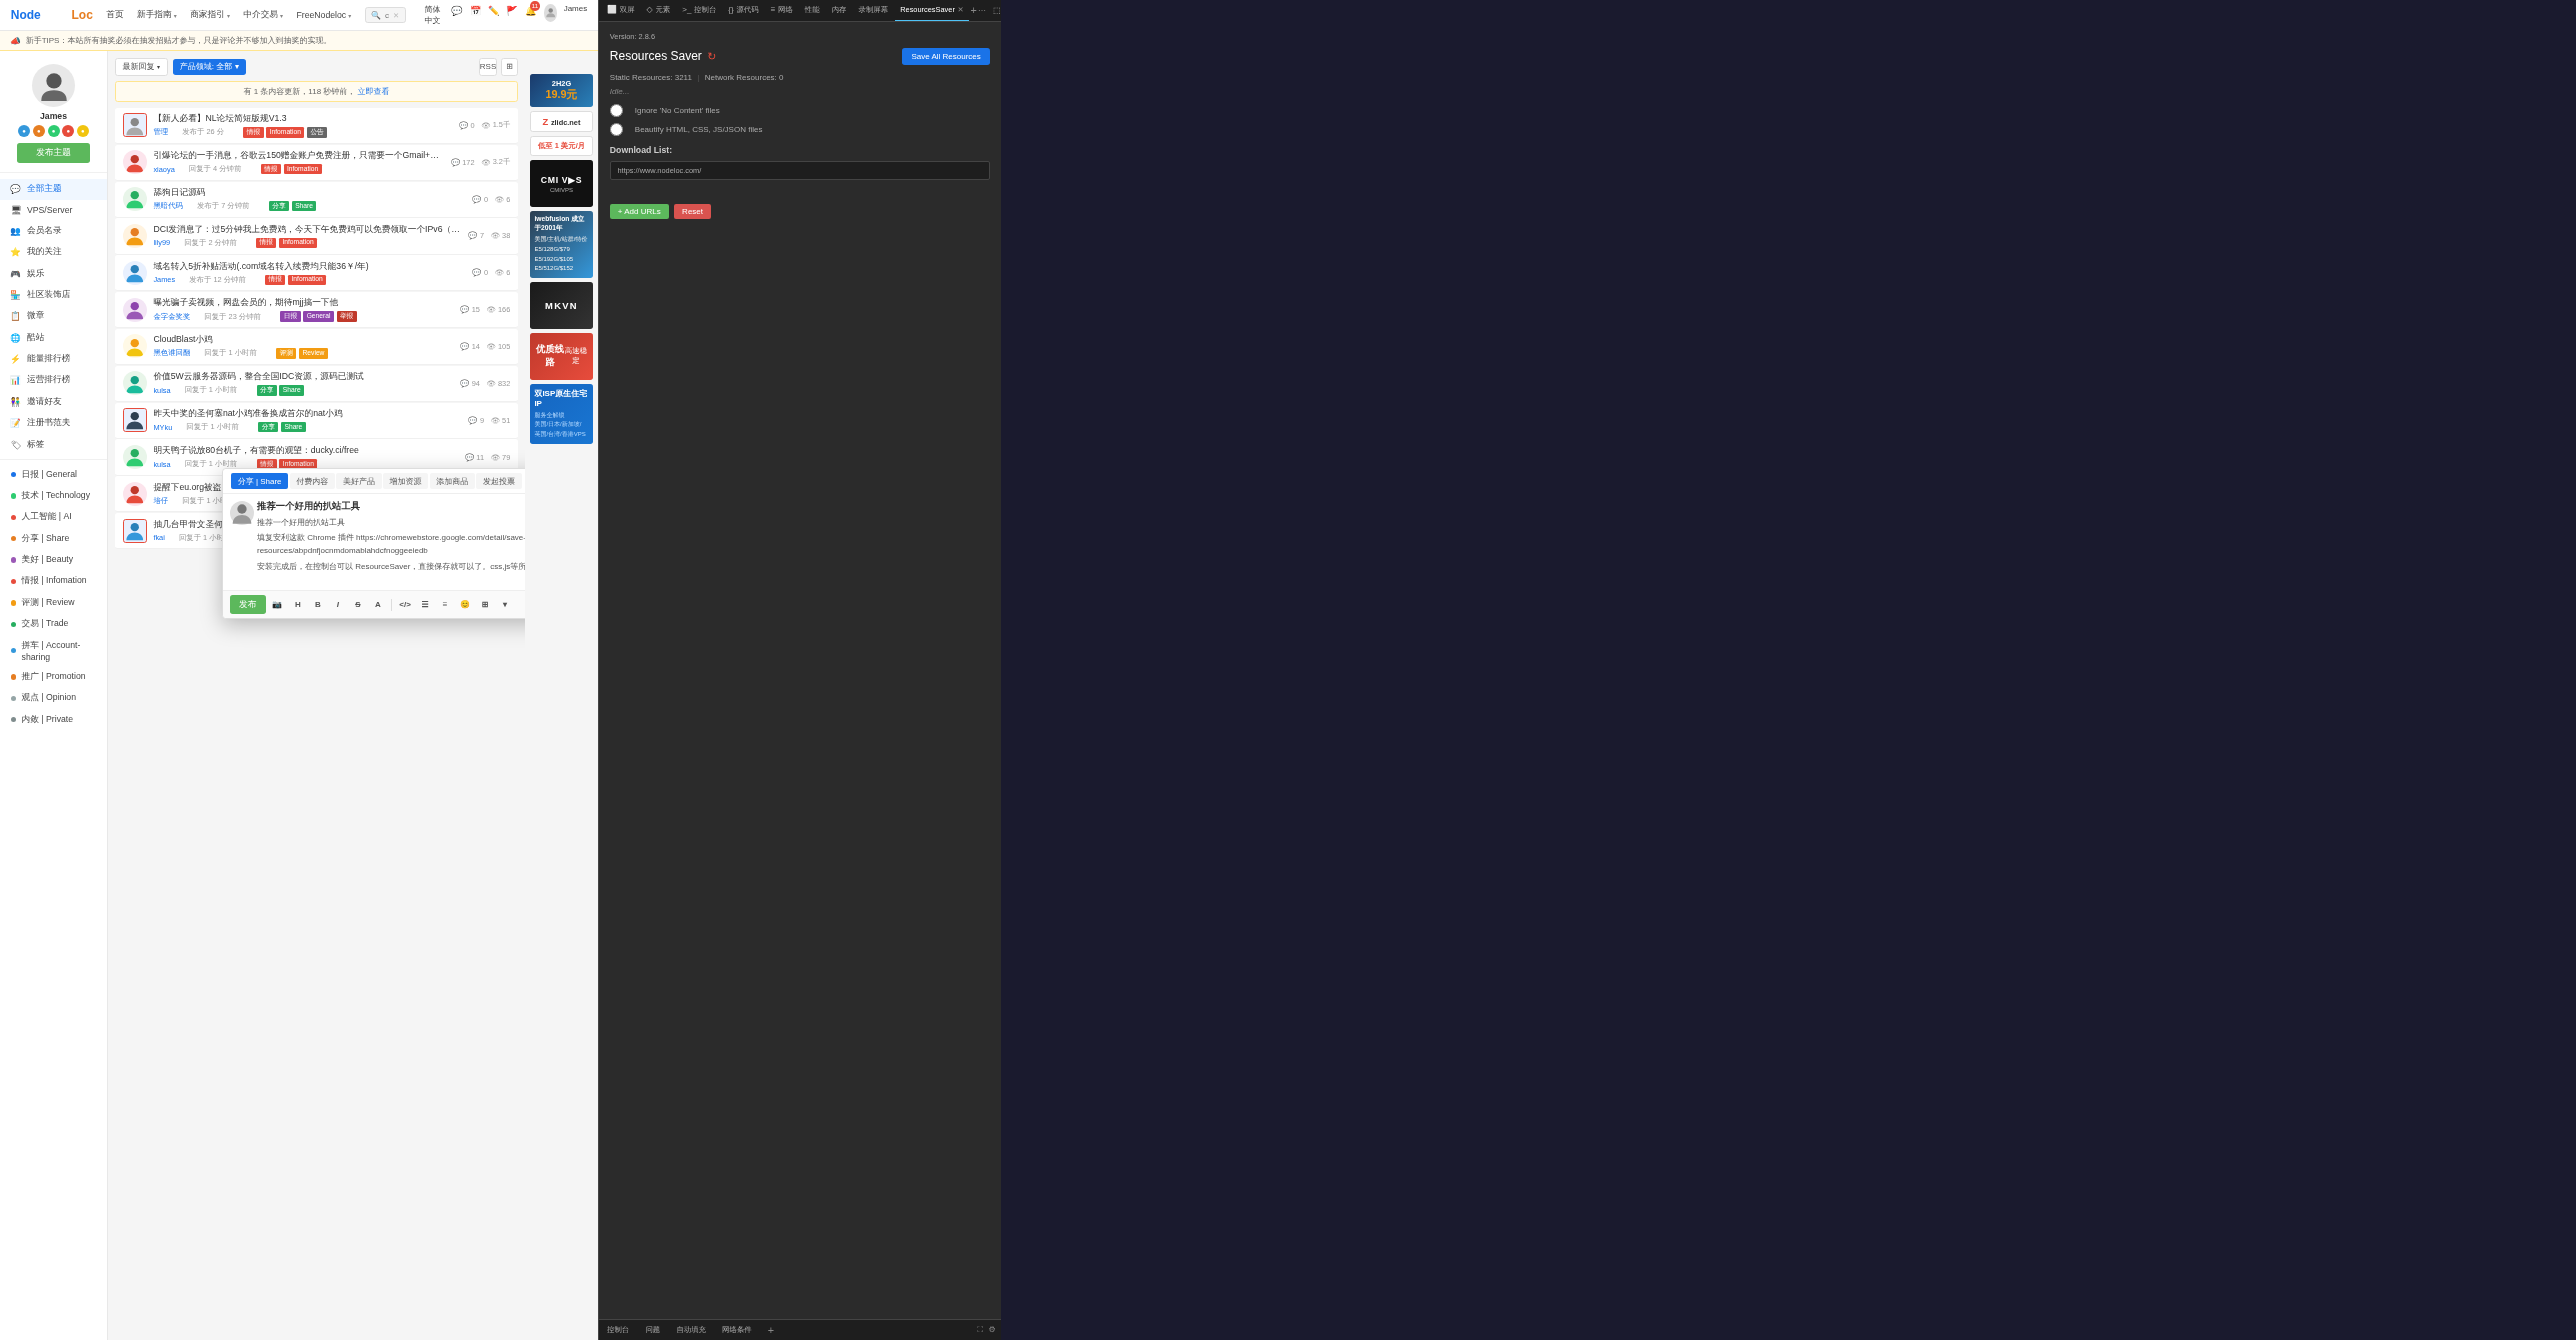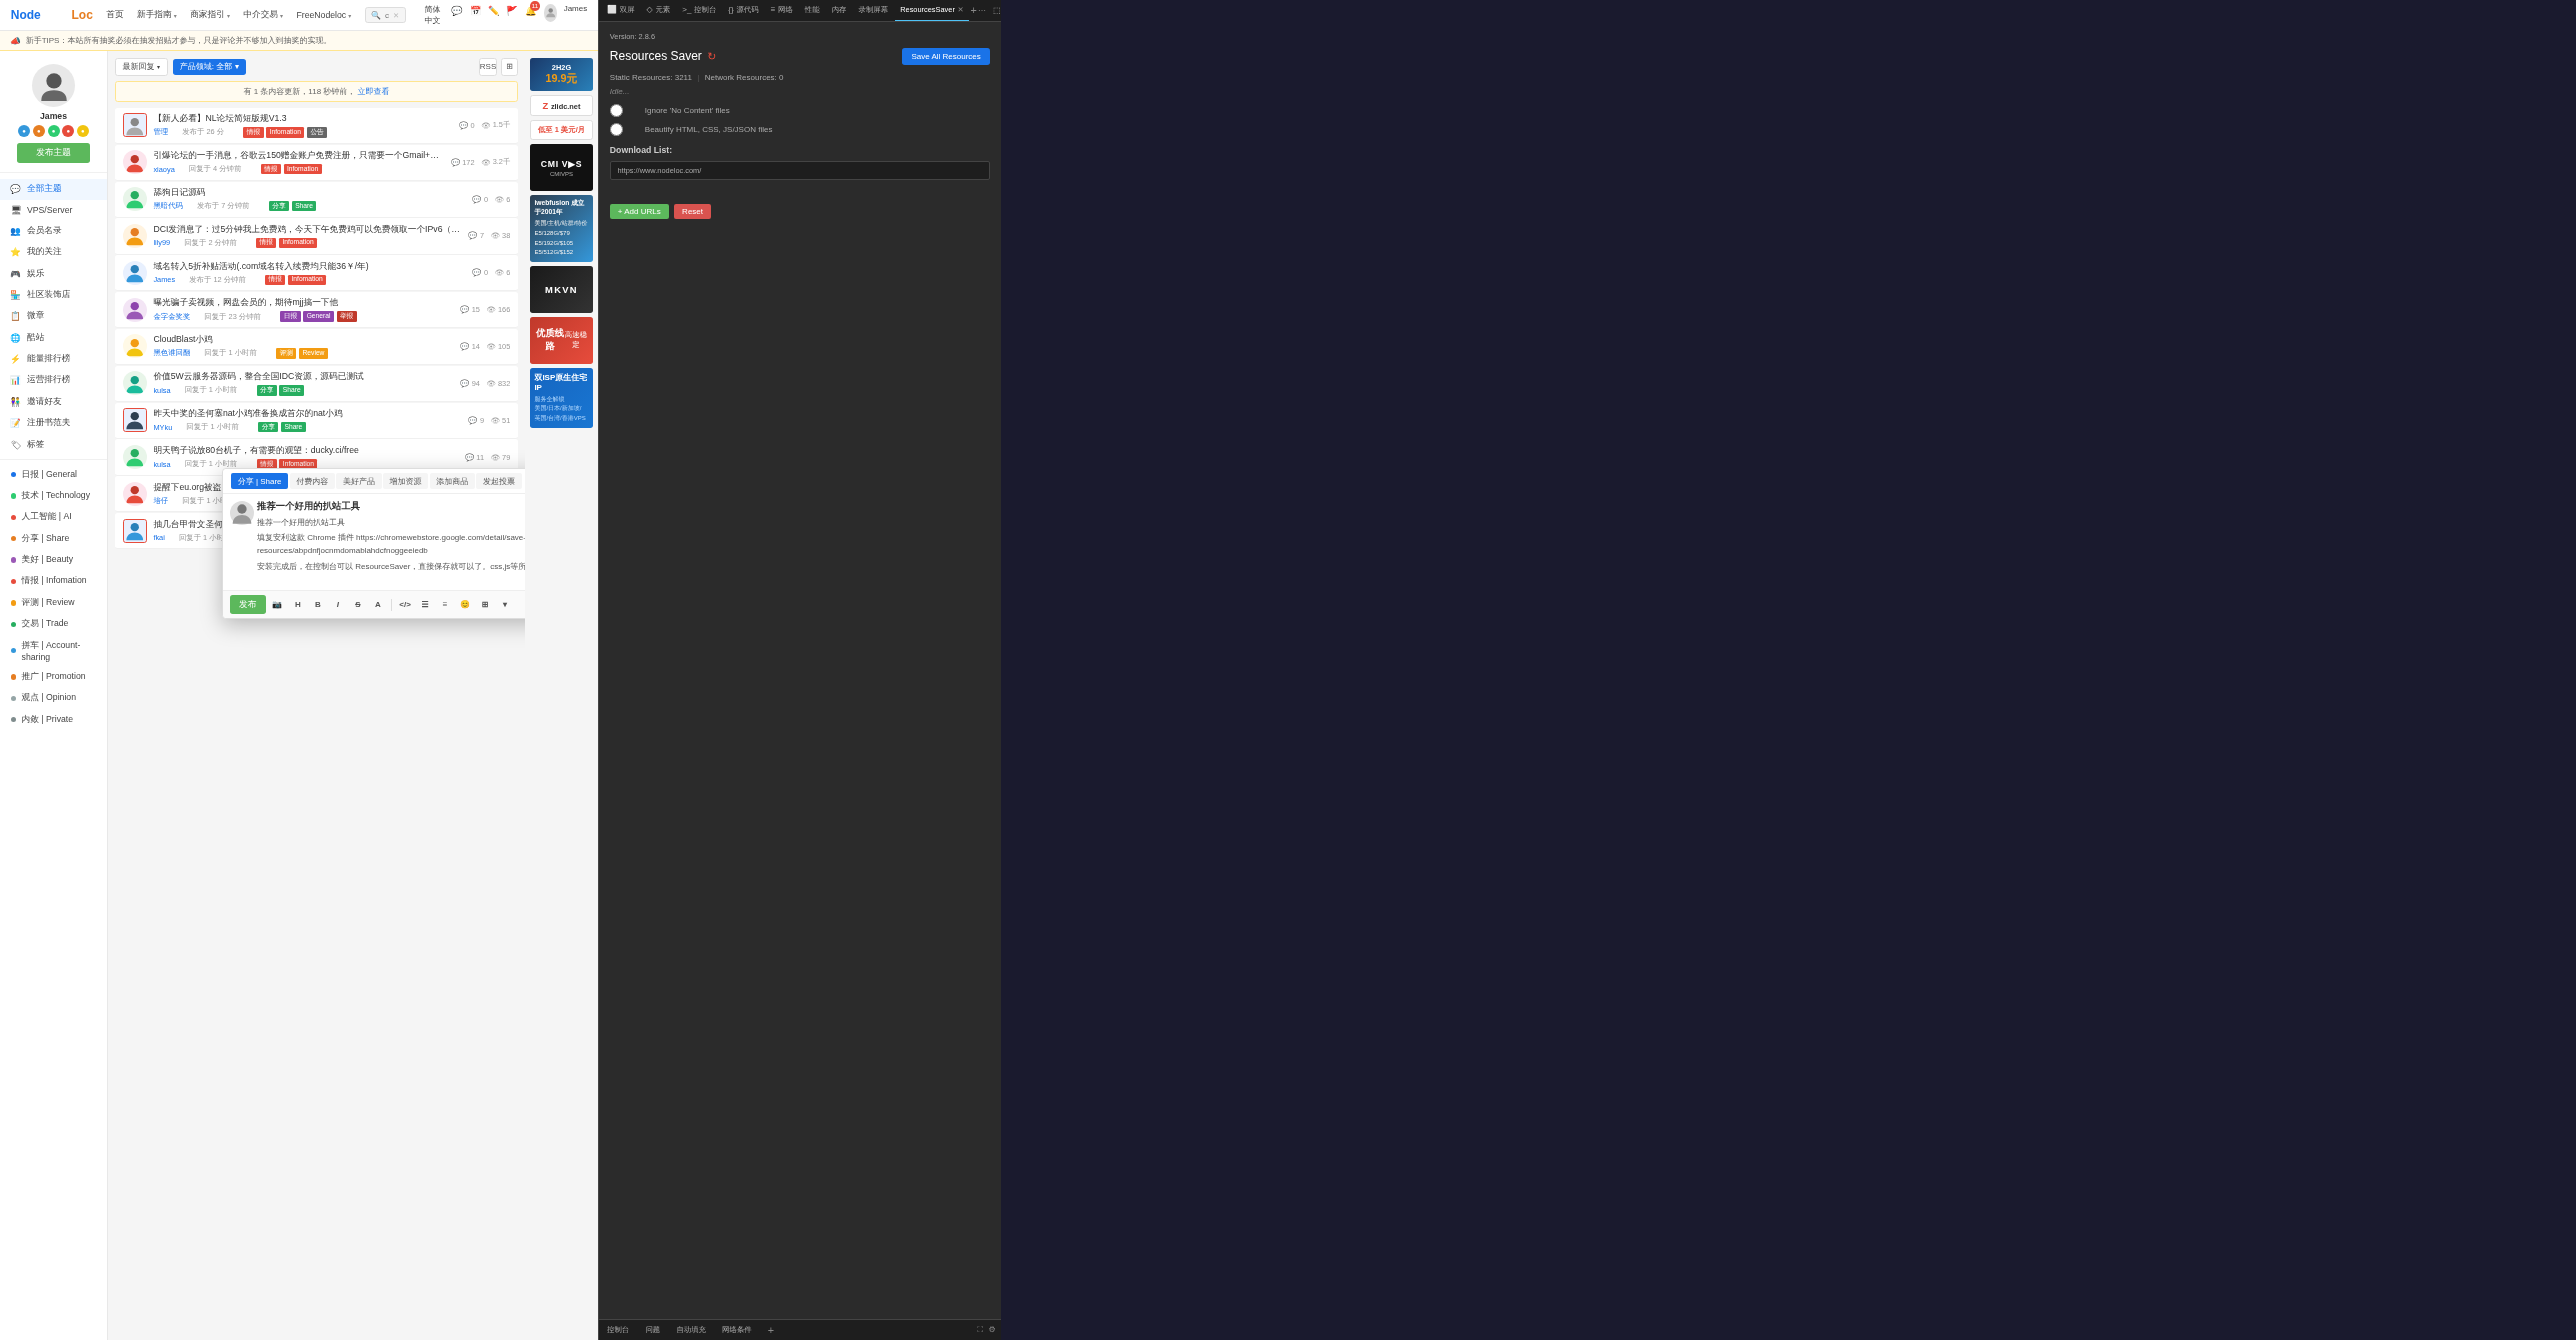--- a/index.html
+++ b/index.html
@@ -75,21 +75,21 @@
     .tag-share { background: #27ae60; }
     .tag-general { background: #8e44ad; }
     .tag-review { background: #f39c12; }
     .tag-lot { background: #c0392b; }
     .post-stats { display: flex; gap: 6.7px; font-size: 7.4px; color: #999; flex-shrink: 0; text-align: right; }
     .stat-item { display: flex; align-items: center; gap: 2px; }
 
     
     .ads-panel { width: 73px; flex-shrink: 0; display: flex; flex-direction: column; gap: 4px; padding: 6.7px 5.4px; overflow: hidden; }
     .ad-block { border-radius: 2.7px; overflow: hidden; cursor: pointer; }
-    .ad-2h2g { background: linear-gradient(135deg, #1a3a6b, #2980b9); color: #fff; padding: 5.4px; text-align: center; font-size: 7.4px; font-weight: bold; }
+    .ad-2h2g { background: linear-gradient(135deg, #1a3a6b, #2980b9); color: #fff; padding: 5.4px; text-align: center; font-size: 7.4px; font-weight: bold; margin-top: 16px; }
     .ad-2h2g .price { font-size: 10.8px; color: #f39c12; font-weight: bold; }
     .ad-zlidc { background: #fff; border: 0.7px solid #ddd; padding: 4px; display: flex; align-items: center; justify-content: center; }
     .ad-zlidc .ztext { font-size: 9.4px; font-weight: bold; color: #2c3e50; }
     .ad-price-tag { background: #fff; border: 0.7px solid #ddd; padding: 4px; text-align: center; font-size: 7.4px; color: #e74c3c; font-weight: bold; }
     .ad-cmivps { background: #111; color: #fff; padding: 5.4px; text-align: center; display: flex; flex-direction: column; align-items: center; justify-content: center; gap: 1.3px; min-height: 47px; }
     .ad-iwebfusion { background: linear-gradient(135deg, #2c3e50, #3498db); color: #fff; padding: 4px; font-size: 6px; min-height: 60px; }
     .ad-iw-title { font-weight: bold; font-size: 6.7px; margin-bottom: 2px; }
     .ad-iw-price { font-size: 6px; color: #f0f0f0; line-height: 1.6; }
     .ad-mkvm { background: linear-gradient(135deg, #1a1a1a, #333); color: #fff; padding: 4px; min-height: 47px; display: flex; align-items: center; justify-content: center; font-size: 6px; font-weight: bold; text-align: center; }
     .ad-quality { background: linear-gradient(135deg, #c0392b, #e74c3c); color: #fff; padding: 5.4px; text-align: center; min-height: 47px; display: flex; align-items: center; justify-content: center; }
@@ -113,21 +113,21 @@
     .ext-panel { flex: 1; background: #2b2b2b; padding: 10.8px; overflow-y: auto; }
     .ext-header { display: flex; align-items: center; gap: 5.4px; margin-bottom: 8px; }
     .ext-version { font-size: 7.4px; color: #aaa; margin-bottom: 6.7px; }
     .ext-title { font-size: 12px; color: #fff; font-weight: 500; display: flex; align-items: center; gap: 5.4px; }
     .ext-refresh { color: #e74c3c; cursor: pointer; font-size: 10.8px; }
     .save-all-btn { background: #1a73e8; color: #fff; border: none; border-radius: 2.7px; padding: 4px 9.4px; font-size: 8px; cursor: pointer; margin-left: auto; }
     .ext-stats { display: flex; align-items: center; gap: 5.4px; font-size: 8px; color: #aaa; margin-bottom: 5.4px; }
     .ext-stat-sep { color: #555; }
     .ext-idle { font-size: 8px; color: #888; margin-bottom: 8px; font-style: italic; }
     .ext-options { display: flex; flex-direction: column; gap: 5.4px; margin-bottom: 9.4px; }
-    .ext-option { display: flex; align-items: center; gap: 22px; font-size: 8px; color: #aaa; }
+    .ext-option { display: flex; align-items: center; gap: 12px; font-size: 8px; color: #aaa; }
     .ext-option input[type=radio] { accent-color: #4fc3f7; }
     .ext-section-title { font-size: 8.7px; color: #ccc; font-weight: 600; margin-bottom: 5.4px; }
     .ext-download-url { background: #1e1e1e; border: 0.7px solid #444; border-radius: 2px; padding: 4px 6.7px; font-size: 7.4px; color: #aaa; margin-bottom: 5.4px; }
     .ext-actions { display: flex; gap: 5.4px; margin-top: 24px; }
     .add-urls-btn { background: #5cb85c; color: #fff; border: none; border-radius: 2px; padding: 3.4px 8px; font-size: 8px; cursor: pointer; }
     .reset-btn { background: #d9534f; color: #fff; border: none; border-radius: 2px; padding: 3.4px 8px; font-size: 8px; cursor: pointer; }
 
     
     .devtools-bottom { background: #1e1e1e; border-top: 0.7px solid #444; height: 21.5px; display: flex; align-items: center; padding: 0 5.4px; gap: 10.8px; }
     .db-tab { font-size: 7.4px; color: #aaa; cursor: pointer; padding: 0 2.7px; }

